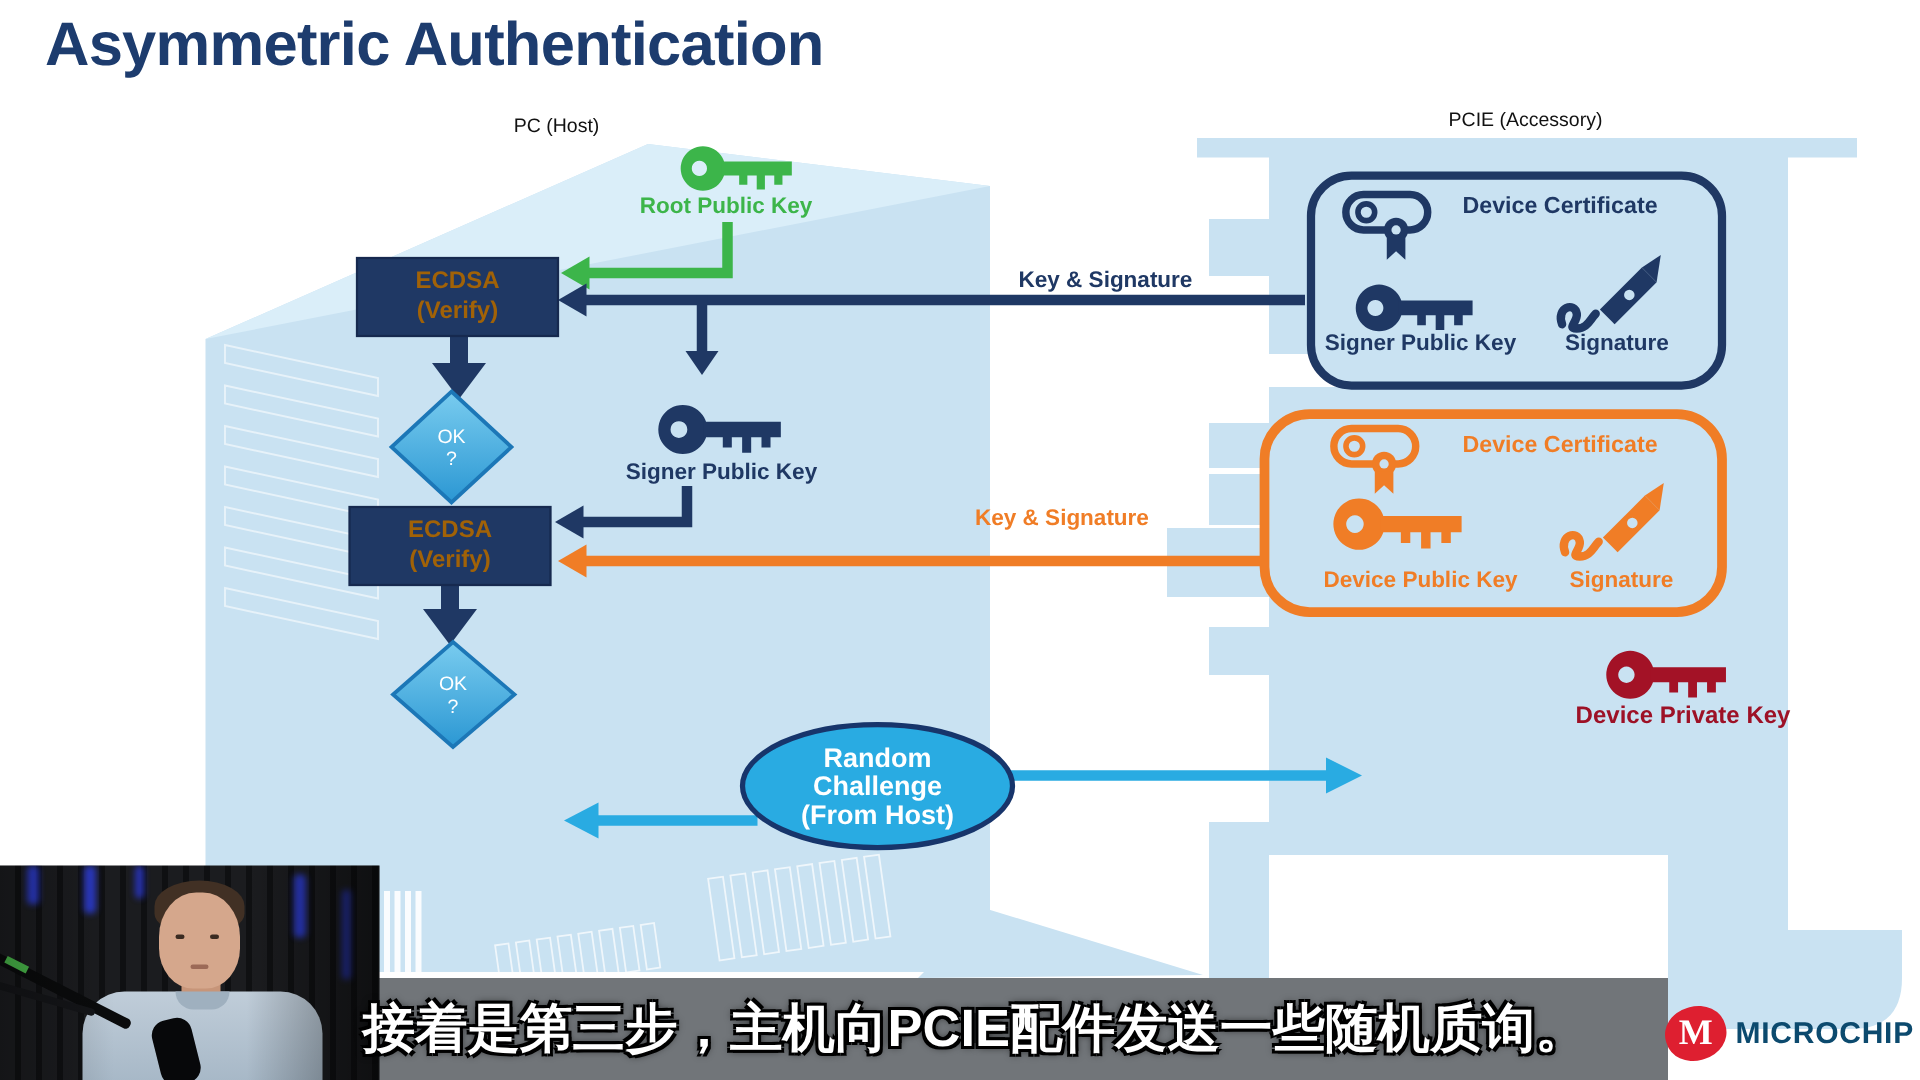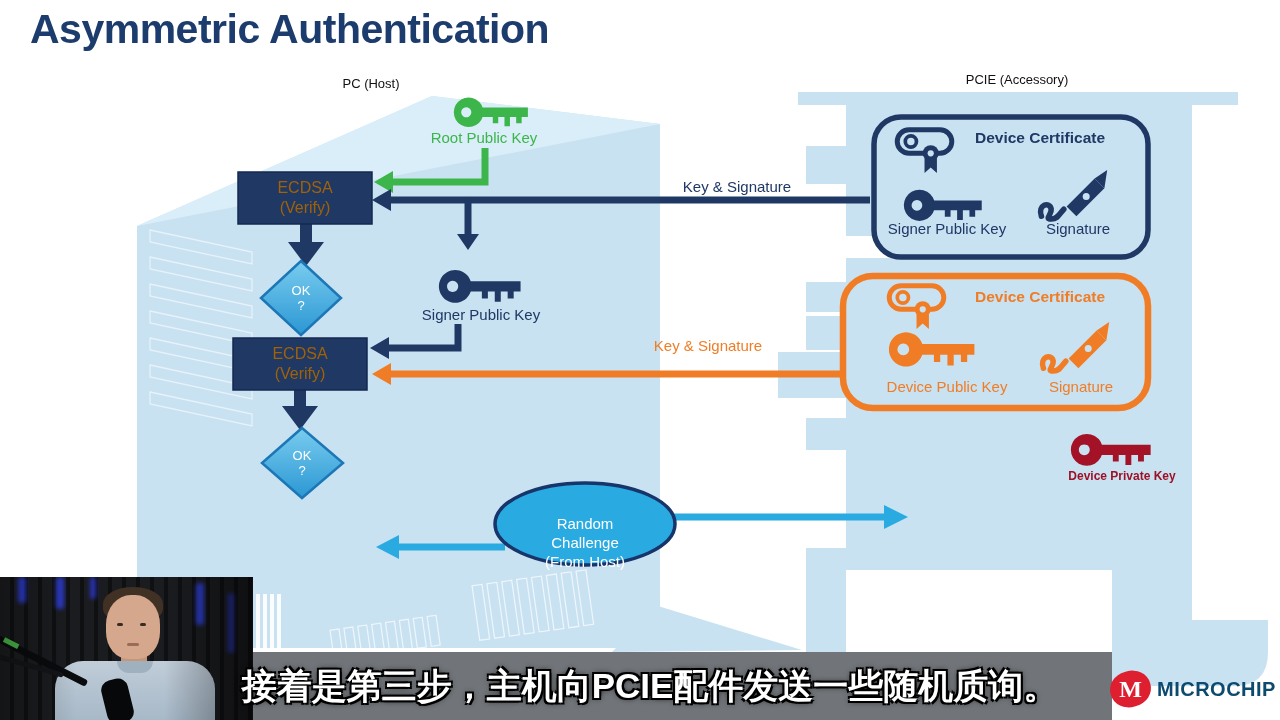--- a/index.html
+++ b/index.html
@@ -1,29 +1,29 @@
 <!DOCTYPE html>
 <html><head>
 <meta charset="utf-8">
 <style>
   html,body{margin:0;padding:0;}
   body{width:1280px;height:720px;overflow:hidden;background:#ffffff;position:relative;
        font-family:"Liberation Sans","DejaVu Sans",sans-serif;}
   #diagram-svg{position:absolute;left:0;top:0;z-index:1;}
-  .lbl{position:absolute;transform:translateX(-50%);white-space:nowrap;text-align:center;z-index:2;}
+  .lbl{position:absolute;transform:translateX(-50%);white-space:nowrap;text-align:center;z-index:2;font-weight:bold;}
   .navy{color:#1f3864;} .green{color:#3cb54a;} .orange{color:#f07d26;}
   .darkred{color:#9d1126;}
   #page-title{position:absolute;left:30px;top:6px;font-size:41px;font-weight:bold;
               color:#1d3c6e;letter-spacing:-0.5px;z-index:2;}
   .hdr{font-size:13px;font-weight:normal;color:#111;}
   .boxtxt{font-size:16px;line-height:20px;color:#a16207;}
   .oktxt{font-size:13px;line-height:15px;font-weight:normal;color:#ffffff;}
   .small{font-size:15px;}
   .certtitle{font-size:15.5px;font-weight:bold;}
-  .elltxt{font-size:15px;line-height:19px;color:#ffffff;margin-top:18px;}
+  .elltxt{font-size:18px;line-height:19px;color:#ffffff;}
   
   #subtitle-bar{position:absolute;left:0;top:652px;width:1112px;height:68px;
                 background:rgba(108,113,117,0.97);z-index:2;}
   #subtitle-text{position:absolute;left:180px;top:663px;width:940px;height:46px;
                  line-height:46px;text-align:center;font-size:35px;font-weight:bold;color:#ffffff;
                  z-index:4;
                  text-shadow:-2px -2px 0 #000,2px -2px 0 #000,-2px 2px 0 #000,2px 2px 0 #000,0 0 6px #000;}
   
   #webcam{position:absolute;left:0;top:577px;width:253px;height:143px;overflow:hidden;z-index:3;
           background:repeating-linear-gradient(90deg,#1b1c1f 0 10px,#0f1012 10px 14px);}
@@ -238,21 +238,21 @@
 </div>
 
 <div class="lbl certtitle navy" style="left:1040px;top:129px;">Device Certificate</div>
 <div class="lbl small navy" style="left:947px;top:220px;">Signer Public Key</div>
 <div class="lbl small navy" style="left:1078px;top:220px;">Signature</div>
 
 <div class="lbl certtitle orange" style="left:1040px;top:288px;">Device Certificate</div>
 <div class="lbl small orange" style="left:947px;top:378px;">Device Public Key</div>
 <div class="lbl small orange" style="left:1081px;top:378px;">Signature</div>
 
-<div class="lbl darkred" style="left:1122px;top:469px;font-size:12px;font-weight:600;">Device Private Key</div>
+<div class="lbl darkred" style="left:1122px;top:469px;font-size:16px;font-weight:600;">Device Private Key</div>
 
 <div id="subtitle-bar"></div>
 <div id="subtitle-text">接着是第三步，主机向PCIE配件发送一些随机质询。</div>
 
 <div id="webcam">
   <div class="glow" style="left:18px;top:0;width:8px;height:26px;background:#2e3fe0;"></div>
   <div class="glow" style="left:56px;top:0;width:8px;height:32px;background:#2e3fe0;"></div>
   <div class="glow" style="left:90px;top:0;width:6px;height:22px;background:#2a36c8;"></div>
   <div class="glow" style="left:196px;top:6px;width:8px;height:42px;background:#2e3fe0;"></div>
   <div class="glow" style="left:228px;top:16px;width:6px;height:60px;background:#2633b0;"></div>

